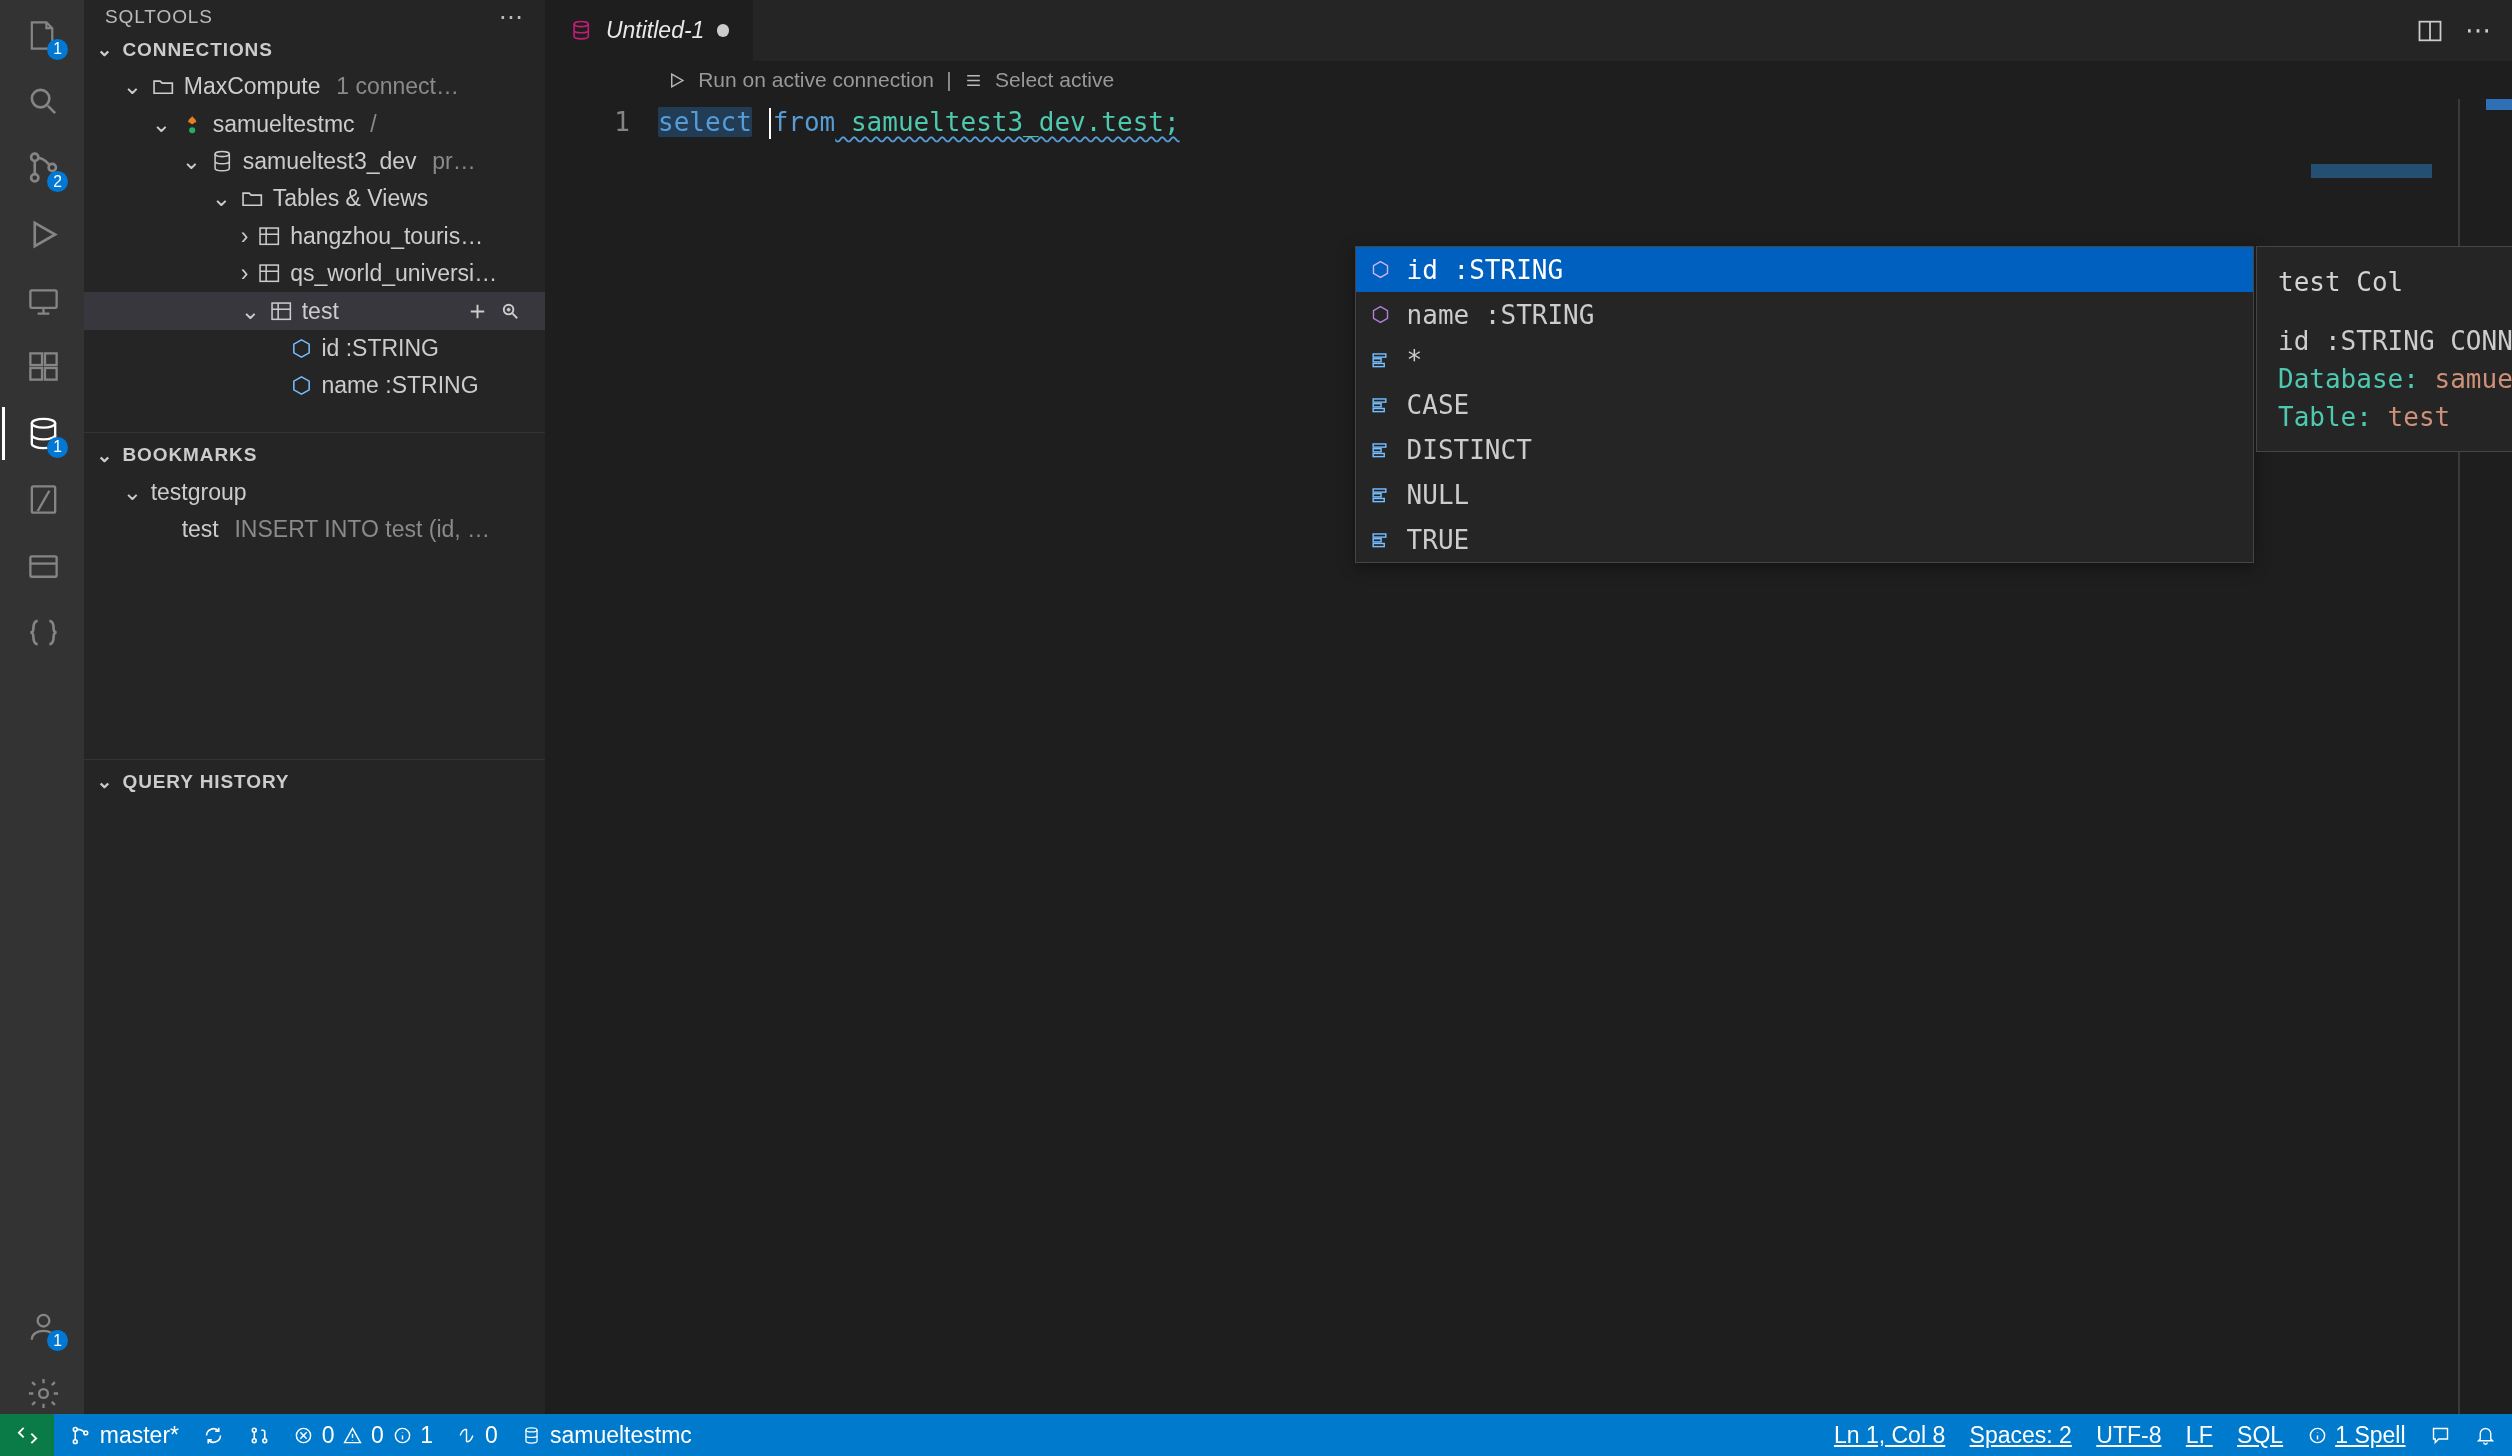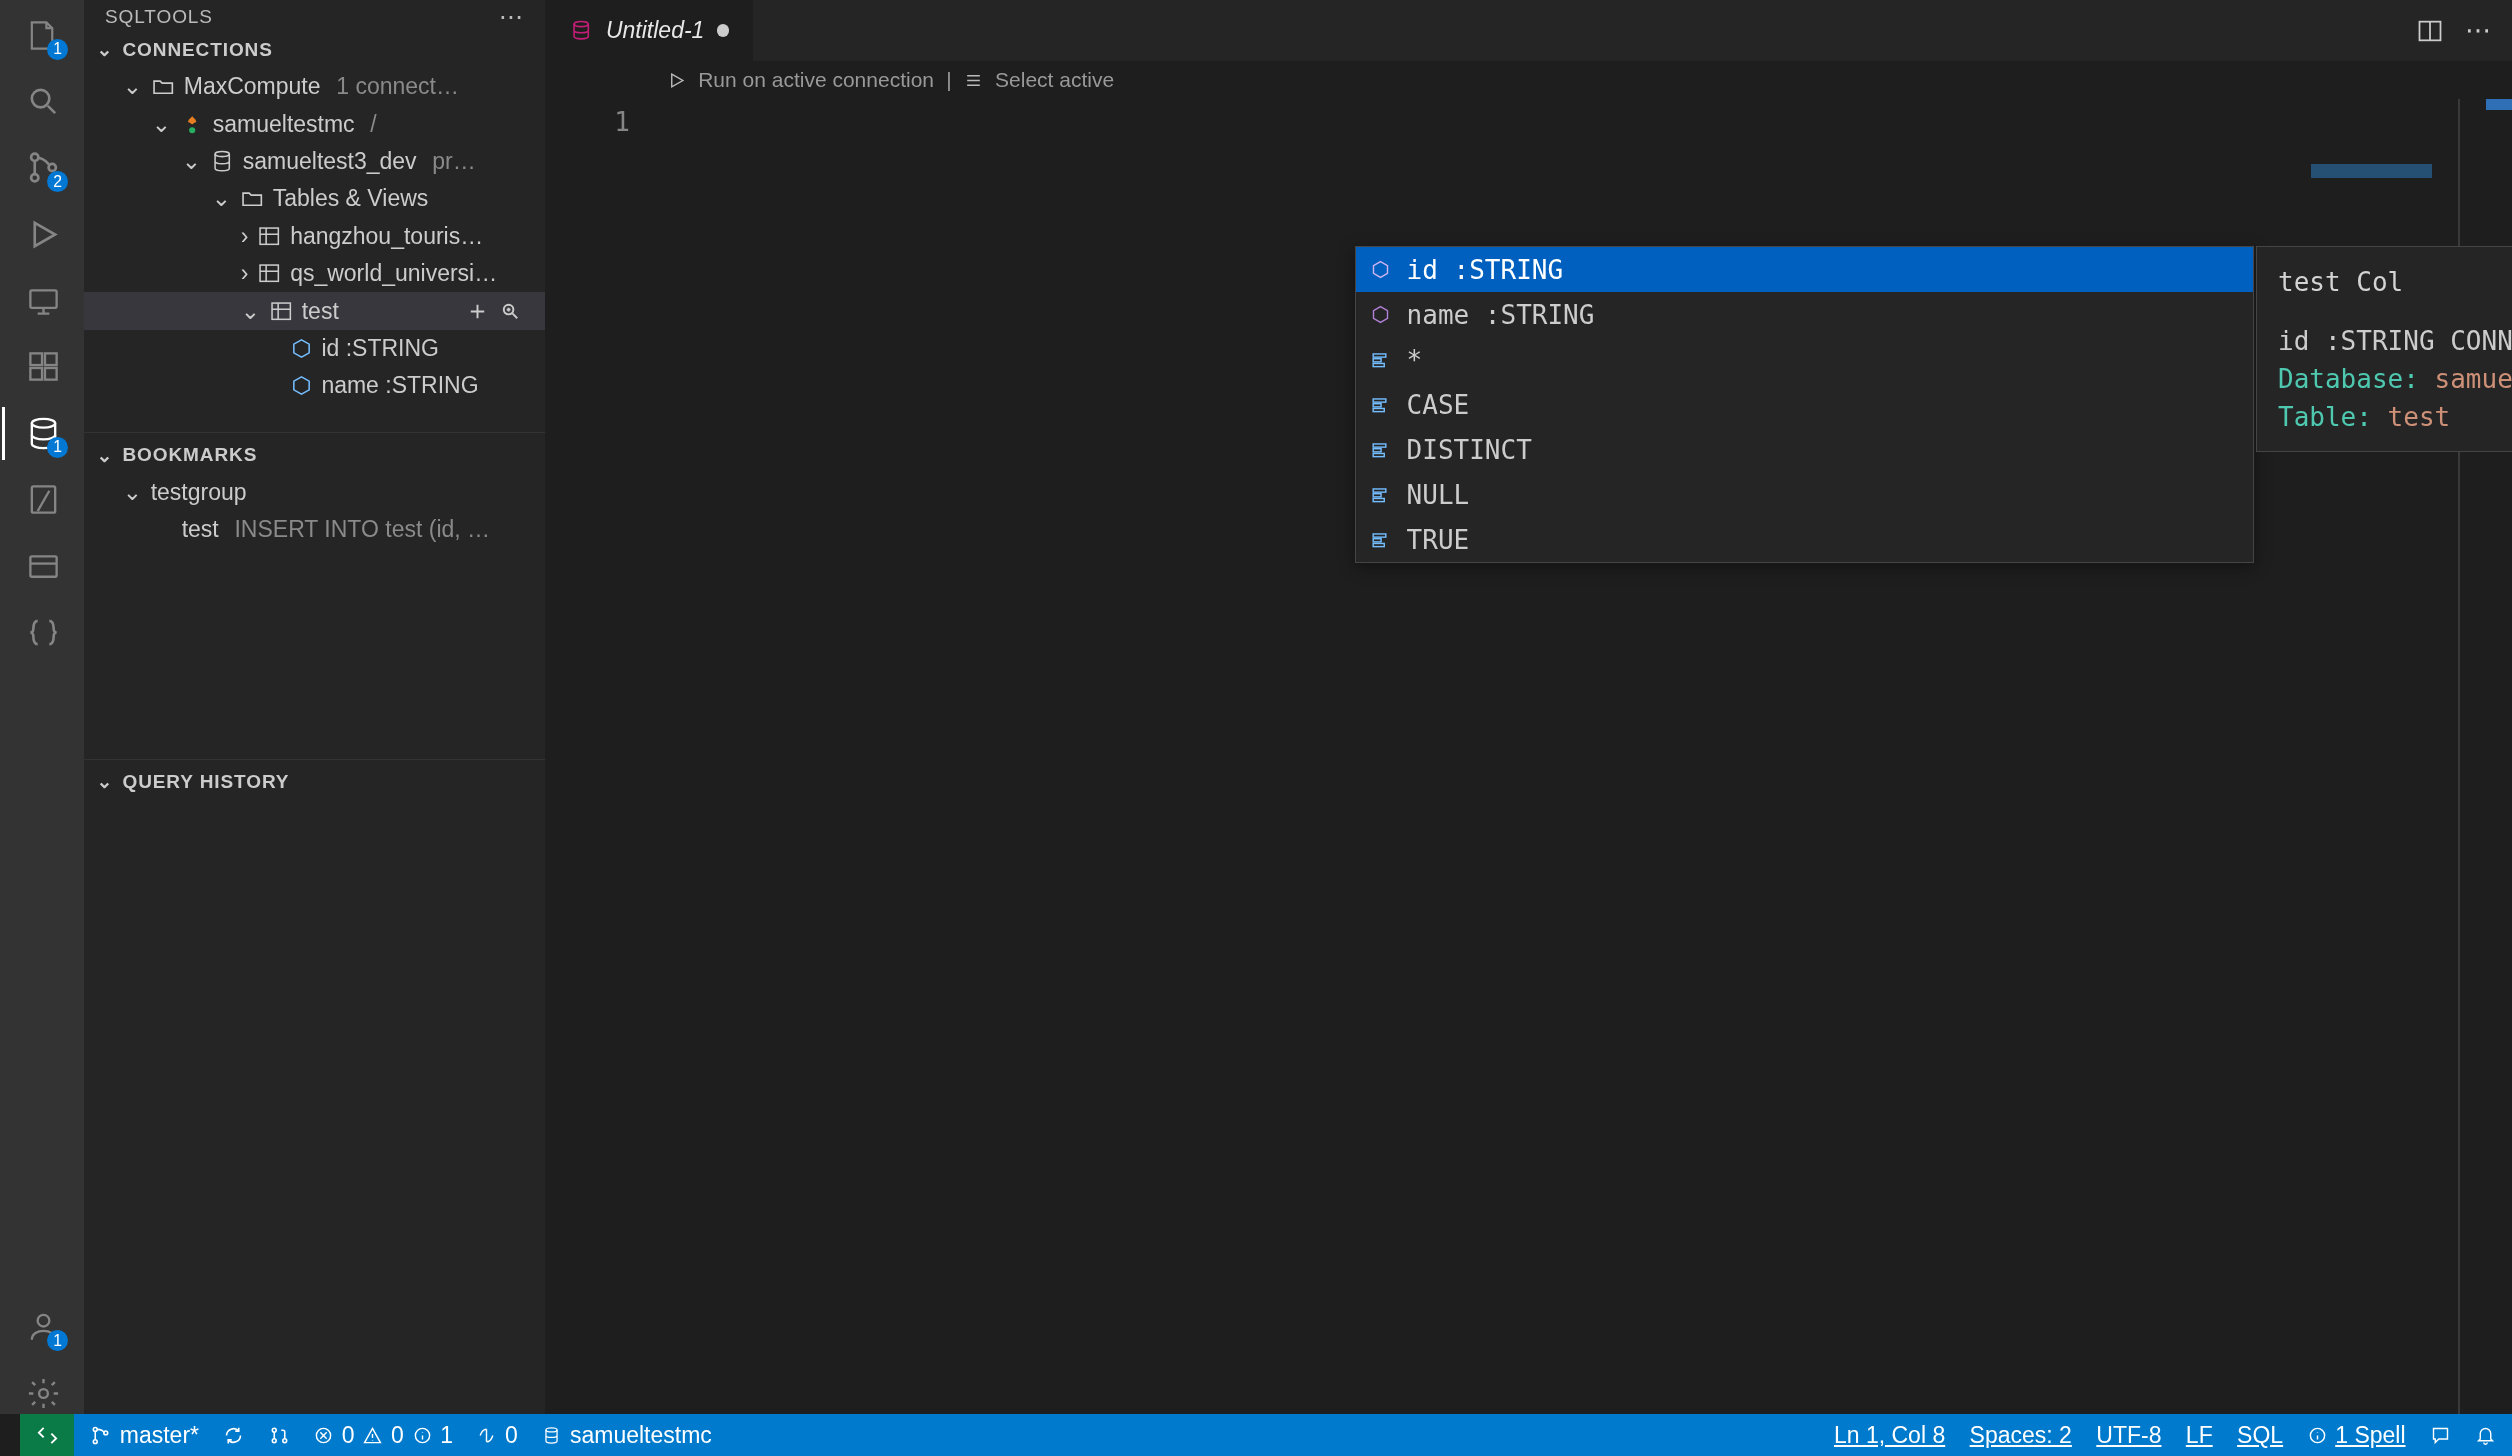--- a/index.html
+++ b/index.html
@@ -63,21 +63,21 @@
 .suggest-row.sel{background:#0060c0;color:#fff;}
 .suggest-row .sicon{width:24.4px;text-align:center;color:#b180d7;}
 .suggest-row.sel .sicon{color:#cdb4ee;}
 .suggest-row .sicon.key{color:#75beff;}
 .detail{position:absolute;left:1711px;top:147px;width:697px;background:#252526;border:0.9px solid #454545;padding:15.7px 21px;font-family:"Menlo","Consolas",monospace;font-size:26px;color:#ccc;}
 .detail .title{color:#d4d4d4;margin-bottom:21px;}
 .detail .meta-key{color:#4ec9b0;}
 .detail .meta-val{color:#ce9178;}
 .minimap{position:absolute;right:0;top:0;width:26px;height:10.5px;background:#2f6fb5;}
 .squig{position:absolute;right:0;top:65px;width:201px;height:14px;background:linear-gradient(90deg,#2b6fad 60%,transparent 60%);opacity:.6;}
-.status-bar{height:42px;background:#007acc;display:flex;align-items:center;color:#fff;font-size:23px;margin-left:20px;}
+.status-bar{height:42px;background:#007acc;display:flex;align-items:center;color:#fff;font-size:23px;}
 .status-left,.status-right{display:flex;align-items:center;gap:24.4px;padding:0 15.7px;}
 .status-right{margin-left:auto;text-decoration:underline;}
 .status-item{display:flex;align-items:center;gap:8.7px;cursor:pointer;}
 .remote{background:#0a7a47;height:100%;display:flex;align-items:center;padding:0 15.7px;}
 svg{display:block;}
 </style>
 </head>
 <body>
 
 <div class="top">
@@ -349,20 +349,21 @@
       <span>Select active</span>
     </div>
 
     <div class="code-body">
       <div class="ruler"></div>
       <div class="minimap"></div>
       <div class="squig"></div>
       <div class="gutter">
         <div>1</div>
       </div>
+      <div class="code-line"><span class="kw hl-select">select</span> <span class="cursor-caret"></span><span class="kw">from</span><span class="schema wave"> samueltest3_dev.test;</span></div>
 
       <div class="suggest">
         <div class="suggest-row sel">
           <span class="sicon">
             <svg width="21" height="21" viewBox="0 0 24 24" fill="none" stroke="currentColor" stroke-width="1.6">
                 <path d="M12 3l8 4.5v9L12 21 4 16.5v-9z"></path>
               </svg>
           </span>
           <span>id :STRING</span>
         </div>

